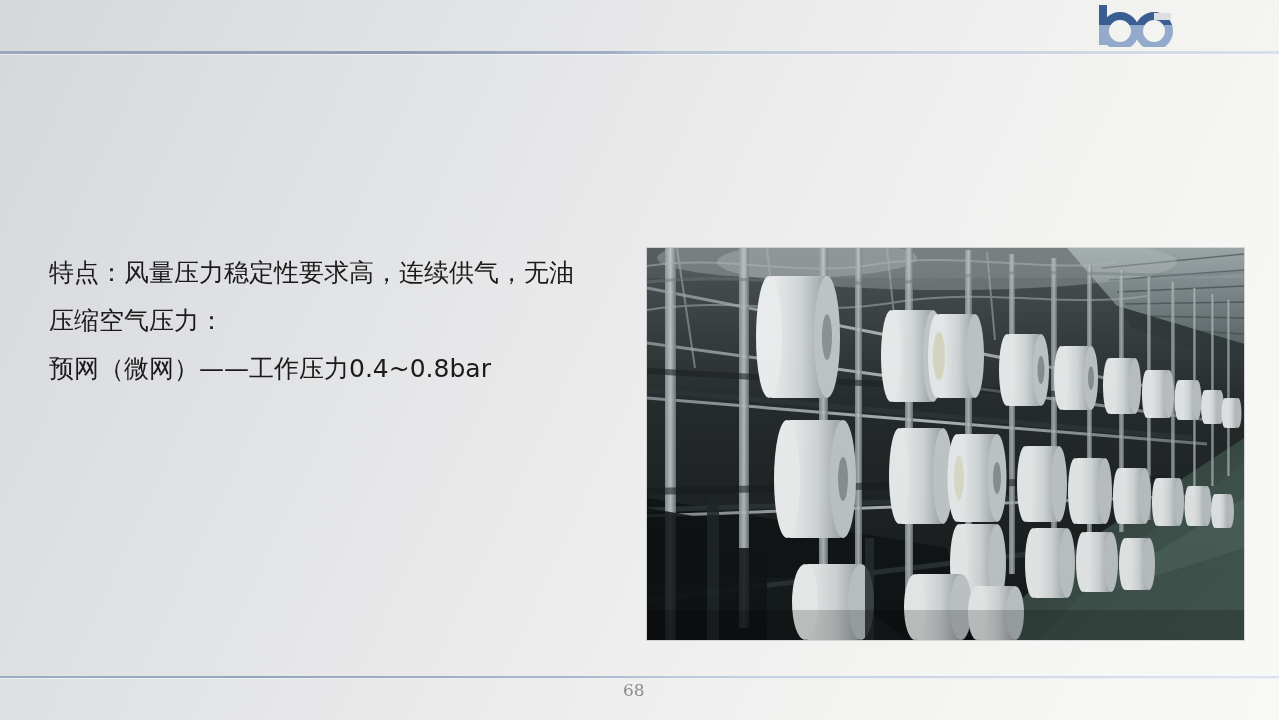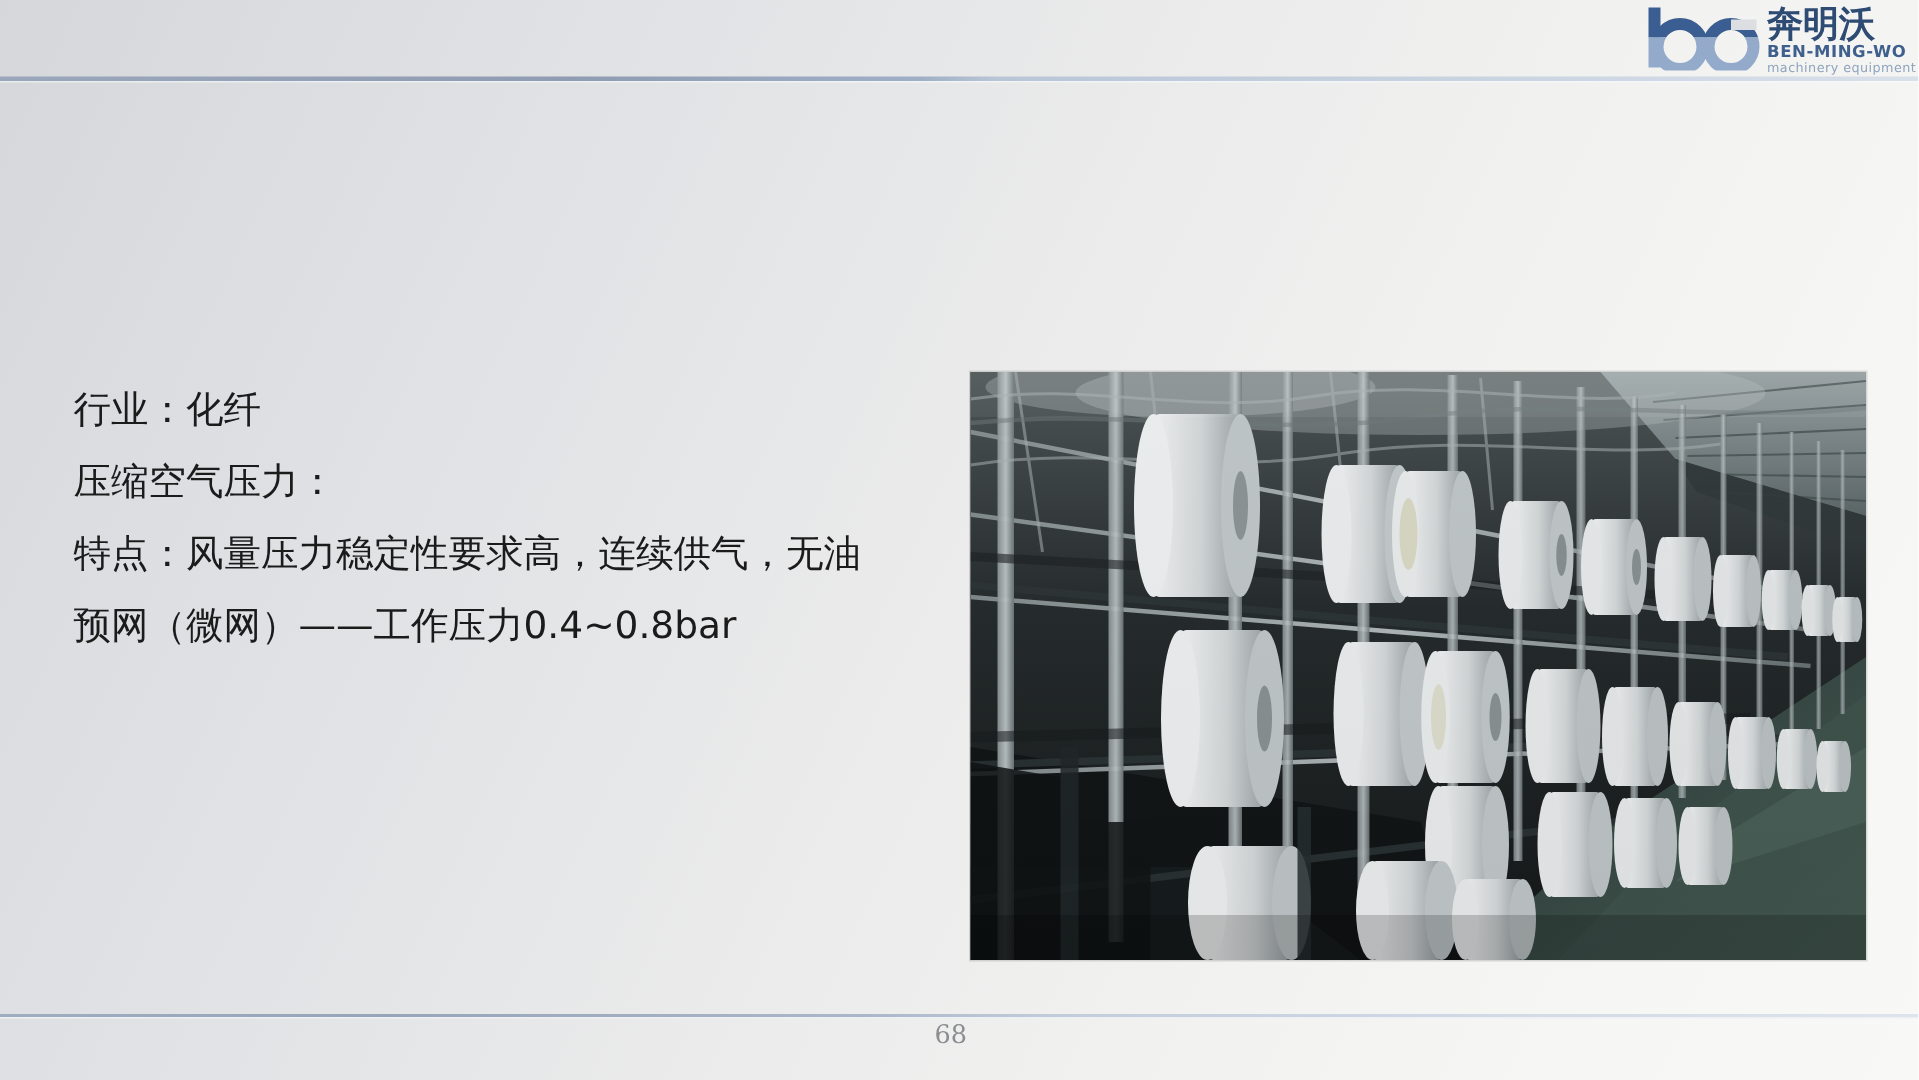--- a/index.html
+++ b/index.html
@@ -215,33 +215,27 @@
             <g clip-path="url(#bottomHalf)">
               <rect x="2" y="2" width="8" height="40" fill="#93aacb"></rect>
               <circle cx="23" cy="28" r="15" fill="none" stroke="#93aacb" stroke-width="8"></circle>
               <circle cx="57" cy="28" r="15" fill="none" stroke="#93aacb" stroke-width="8"></circle>
             </g>
 
             <rect x="57" y="10" width="17" height="7" fill="#dcdee1"></rect>
           </g>
         </svg>
       </span>
-      <span class="logo-text">
-        <span class="logo-cn">奔明沃</span>
-        <span class="logo-en">BEN-MING-WO</span>
-        <span class="logo-sub">machinery equipment</span>
-      </span>
     </div>
   </div>
 
 
   <div class="body-text">
-    <div class="body-line">行业：化纤</div>
+    <div class="body-line wrap">特点：风量压力稳定性要求高，连续供气，无油</div>
     <div class="body-line">压缩空气压力：</div>
-    <div class="body-line wrap">特点：风量压力稳定性要求高，连续供气，无油</div>
     <div class="body-line">预网（微网）——工作压力0.4~0.8bar</div>
   </div>
 
   <div class="photo">
     <svg width="597" height="392" viewBox="0 0 597 392">
       <defs>
         <linearGradient id="ceil" x1="0" y1="0" x2="0" y2="1">
           <stop offset="0%" stop-color="#6f7a7c"></stop>
           <stop offset="100%" stop-color="#31393a"></stop>
         </linearGradient>

